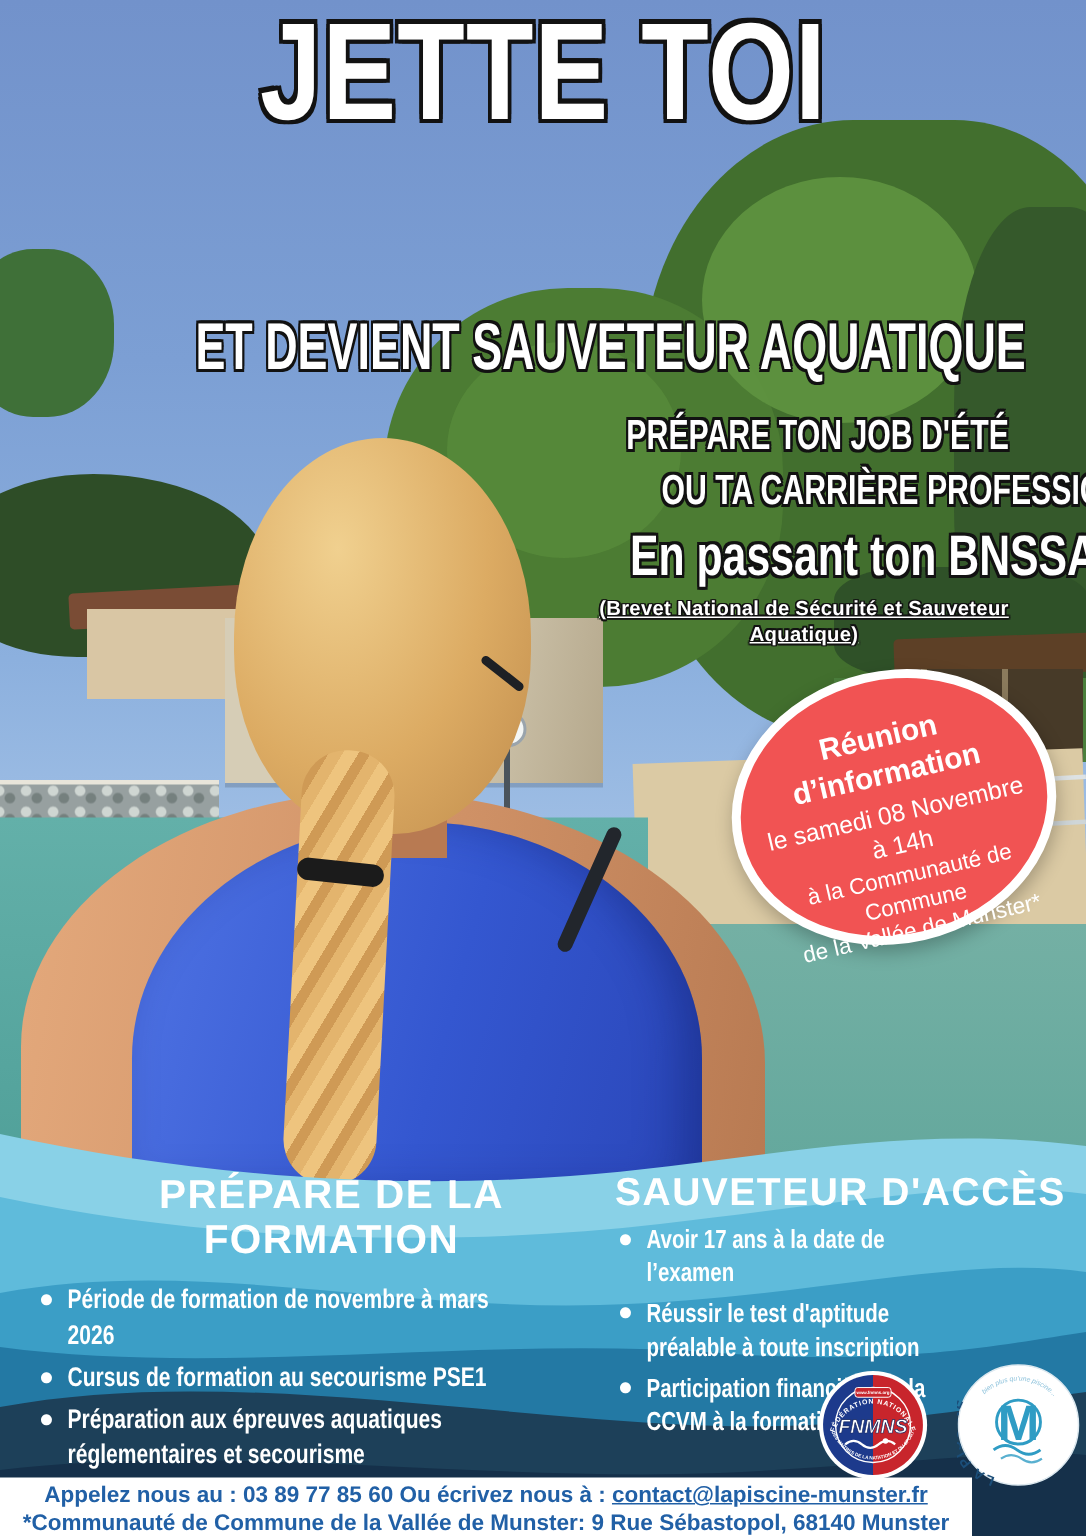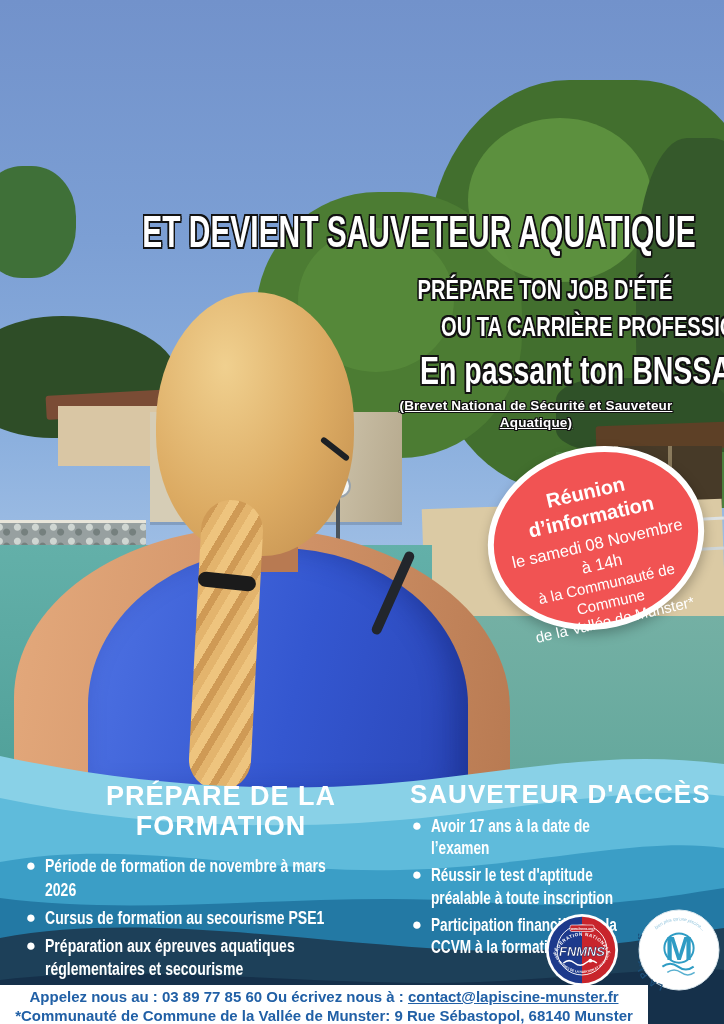--- a/index.html
+++ b/index.html
@@ -53,21 +53,21 @@
   .outl2 { text-shadow:-2px -2px 0 #121212,0 -2px 0 #121212,2px -2px 0 #121212,-2px 0 0 #121212,2px 0 0 #121212,-2px 2px 0 #121212,0 2px 0 #121212,2px 2px 0 #121212; }
   .outl1 { text-shadow:-1px -1px 0 #121212,0 -1px 0 #121212,1px -1px 0 #121212,-1px 0 0 #121212,1px 0 0 #121212,-1px 1px 0 #121212,0 1px 0 #121212,1px 1px 0 #121212; }
   .cond { display:inline-block; transform:scaleX(.72); transform-origin:center; white-space:nowrap; }
 
   
   .title-block { position:absolute; left:0; top:2px; width:724px; text-align:center; color:#fff; font-weight:bold; z-index:3; }
   .title1 { font-size:92px; line-height:1.0; letter-spacing:1px; }
   .title1 .cond { transform:scaleX(.80); }
   .title2 { font-size:100px; line-height:1.0; margin-top:2px; }
   .title2 .cond { transform:scaleX(.76); }
-  .subtitle { position:absolute; left:12px; top:210px; width:608px; text-align:center; color:#fff; font-weight:bold; font-size:44px; line-height:1; z-index:3; }
+  .subtitle { position:absolute; left:0; top:210px; width:608px; text-align:center; color:#fff; font-weight:bold; font-size:44px; line-height:1; z-index:3; }
   .subtitle .cond { transform:scaleX(.68); }
   .pitch { position:absolute; left:368px; top:272px; width:336px; text-align:center; color:#fff; font-weight:bold; z-index:3; }
   .pitch-l1,.pitch-l2 { font-size:28px; line-height:1.32; }
   .pitch-l3 { font-size:38px; line-height:1.25; margin-top:2px; }
   .pitch-l3 .cond { transform:scaleX(.75); }
   .pitch-l4 { font-size:13.5px; line-height:1.2; margin-top:3px; letter-spacing:.2px;text-decoration:underline; }
 
   
   .badge { position:absolute; left:487px; top:447px; width:218px; height:182px; background:#f15353;
            border:6px solid #fff; border-radius:50%; transform:rotate(-13deg); z-index:4;
@@ -139,20 +139,21 @@
     <div class="shape tanktop"></div>
     <div class="shape strap"></div>
     <div class="shape neck"></div>
     <div class="shape hair-head"></div>
     <div class="shape sun-strap"></div>
     <div class="shape braid"></div>
     <div class="shape hair-tie"></div>
   </div>
 
   <div class="title-block">
+    <div class="title1 outl3"><span class="cond">JETTE TOI</span></div>
   </div>
   <div class="subtitle outl2"><span class="cond">ET DEVIENT SAUVETEUR AQUATIQUE</span></div>
 
   <div class="pitch">
     <div class="pitch-l1 outl2"><span class="cond">PRÉPARE TON JOB D'ÉTÉ</span></div>
     <div class="pitch-l2 outl2"><span class="cond">OU TA CARRIÈRE PROFESSIONNELLE</span></div>
     <div class="pitch-l3 outl2"><span class="cond">En passant ton BNSSA</span></div>
     <div class="pitch-l4 outl1">(Brevet National de Sécurité et Sauveteur Aquatique)</div>
   </div>
 

